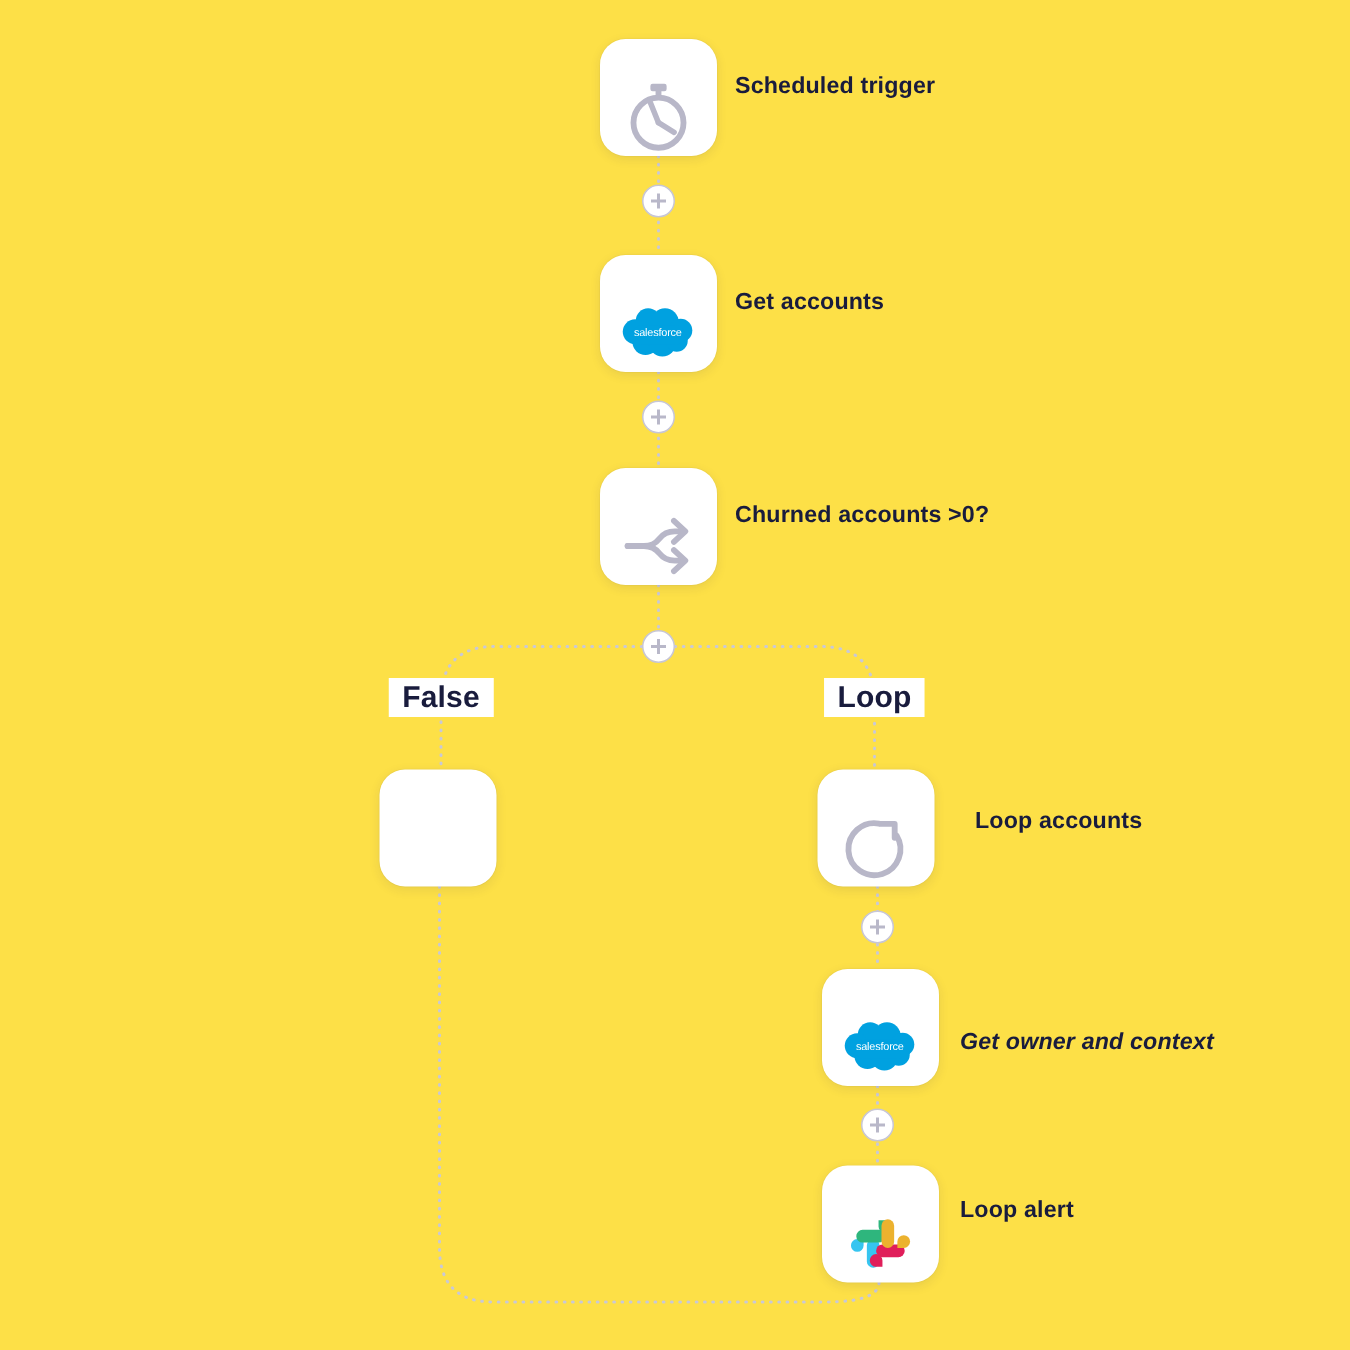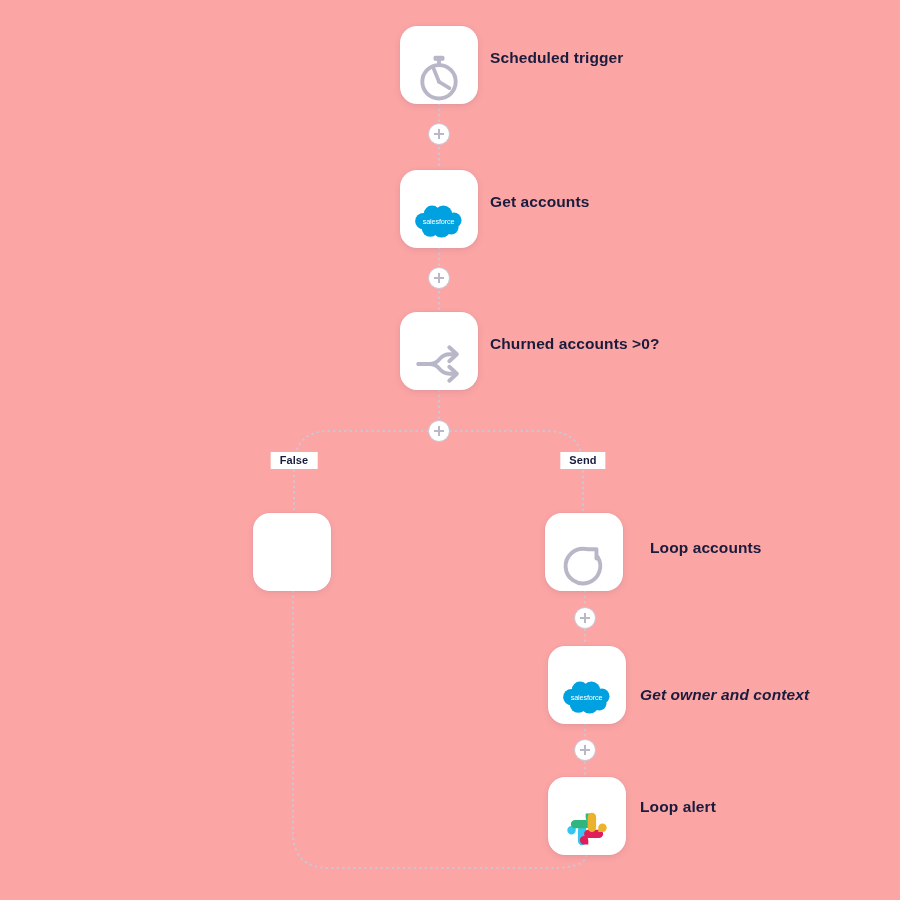--- a/index.html
+++ b/index.html
@@ -9,21 +9,21 @@
     height: 900px;
     background: #ffffff;
     font-family: "Liberation Sans", sans-serif;
     overflow: hidden;
   }
 
   #canvas {
     position: relative;
     width: 900px;
     height: 900px;
-    background: #fca5a5;
+    background: #fde047;
   }
 
   
   #connectors {
     position: absolute;
     left: 0;
     top: 0;
     width: 900px;
     height: 900px;
     z-index: 1;
@@ -72,21 +72,21 @@
     color: #191c3d;
     letter-spacing: 0.1px;
     white-space: nowrap;
     z-index: 3;
     line-height: 1;
   }
 
   
   .branch-label {
     position: absolute;
-    font-size: 11px;
+    font-size: 20px;
     font-weight: 600;
     color: #191c3d;
     letter-spacing: 0.1px;
     white-space: nowrap;
     background: #ffffff;
     padding: 3px 9px;
     z-index: 3;
     line-height: 1;
     transform: translateX(-50%);
   }
@@ -173,21 +173,21 @@
         <path d="M5 24 L15 24 Q21 24 24.5 19.5 Q28 15 34 15 L39 15"></path>
         <path d="M5 24 L15 24 Q21 24 24.5 28.5 Q28 33 34 33 L39 33"></path>
       </g>
       <path d="M33.5 8.5 L40.5 15 L33.5 21.5" fill="none" stroke="#b8b7c8" stroke-width="3.6" stroke-linecap="round" stroke-linejoin="round"></path>
       <path d="M33.5 26.5 L40.5 33 L33.5 39.5" fill="none" stroke="#b8b7c8" stroke-width="3.6" stroke-linecap="round" stroke-linejoin="round"></path>
     </svg>
   </div>
   <div class="node-label" style="left: 490px; top: 336px;">Churned accounts &gt;0?</div>
 
   <div class="branch-label" style="left:294px; top:452px;">False</div>
-  <div class="branch-label" style="left:583px; top:452px;">Send</div>
+  <div class="branch-label" style="left:583px; top:452px;">Loop</div>
 
   <div class="node empty-node" style="left:253px; top:513px;">
     <span></span>
   </div>
 
   <div class="node" style="left:545px; top:513px;">
     <svg class="node-icon" viewBox="0 0 48 48" xmlns="http://www.w3.org/2000/svg">
       <path d="M34.5 13.5 A16 16 0 1 0 38.5 26" fill="none" stroke="#b8b7c8" stroke-width="3.6" stroke-linecap="round" transform="rotate(-38 24 24)"></path>
       <path d="M27 9.5 L35.5 9.5 L35.5 18" fill="none" stroke="#b8b7c8" stroke-width="3.6" stroke-linecap="round" stroke-linejoin="round"></path>
     </svg>

